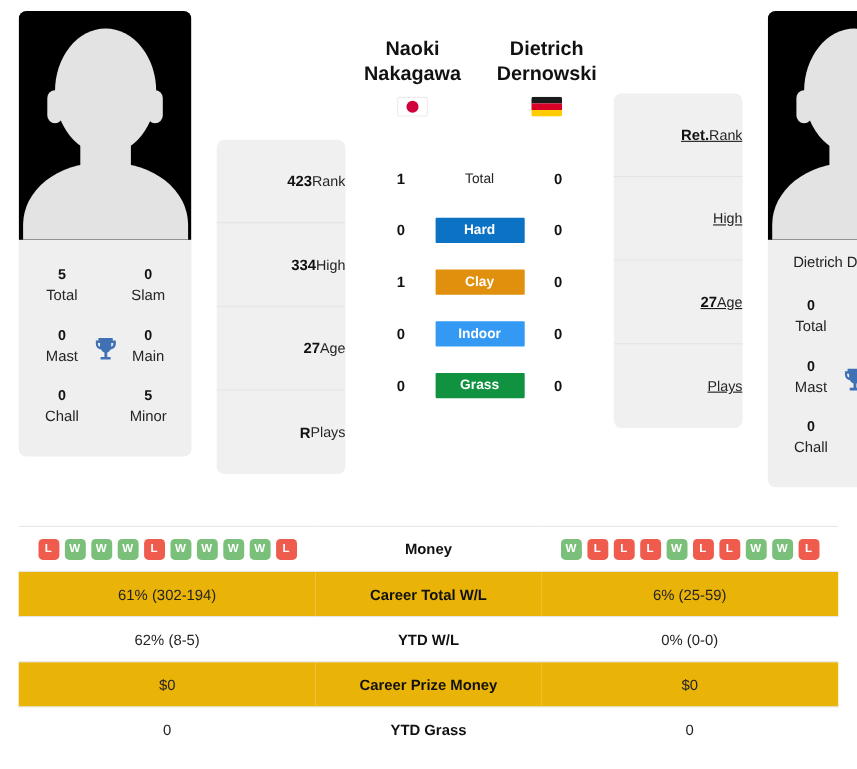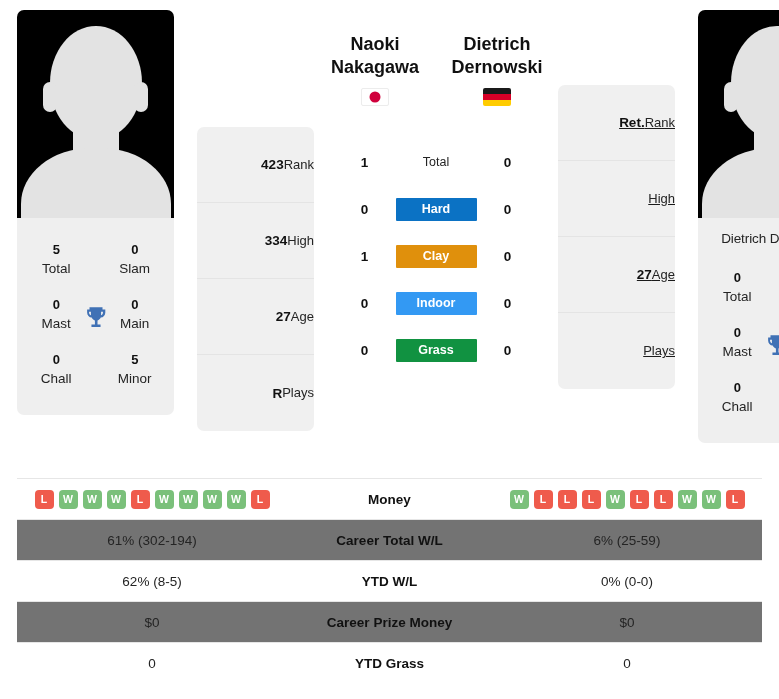--- a/index.html
+++ b/index.html
@@ -239,21 +239,21 @@
   .mid-plain { color: #242424; font-weight: normal; font-size: 12.5px; }
 
   
   .cmp-table {
     width: 745px;
     margin: 0 17px;
     border-collapse: collapse;
     table-layout: fixed;
   }
   .cmp-table tr { height: 41px; }
-  .cmp-table tr.odd { background: #737373; }
+  .cmp-table tr.odd { background: #eab308; }
   .cmp-table tr.even { background: #ffffff; }
   .cmp-table td {
     border-top: 1px solid #e6e6e6;
     text-align: center;
     font-size: 13.5px;
     color: #242424;
     vertical-align: middle;
   }
   .cmp-table td.lbl {
     font-weight: bold;

